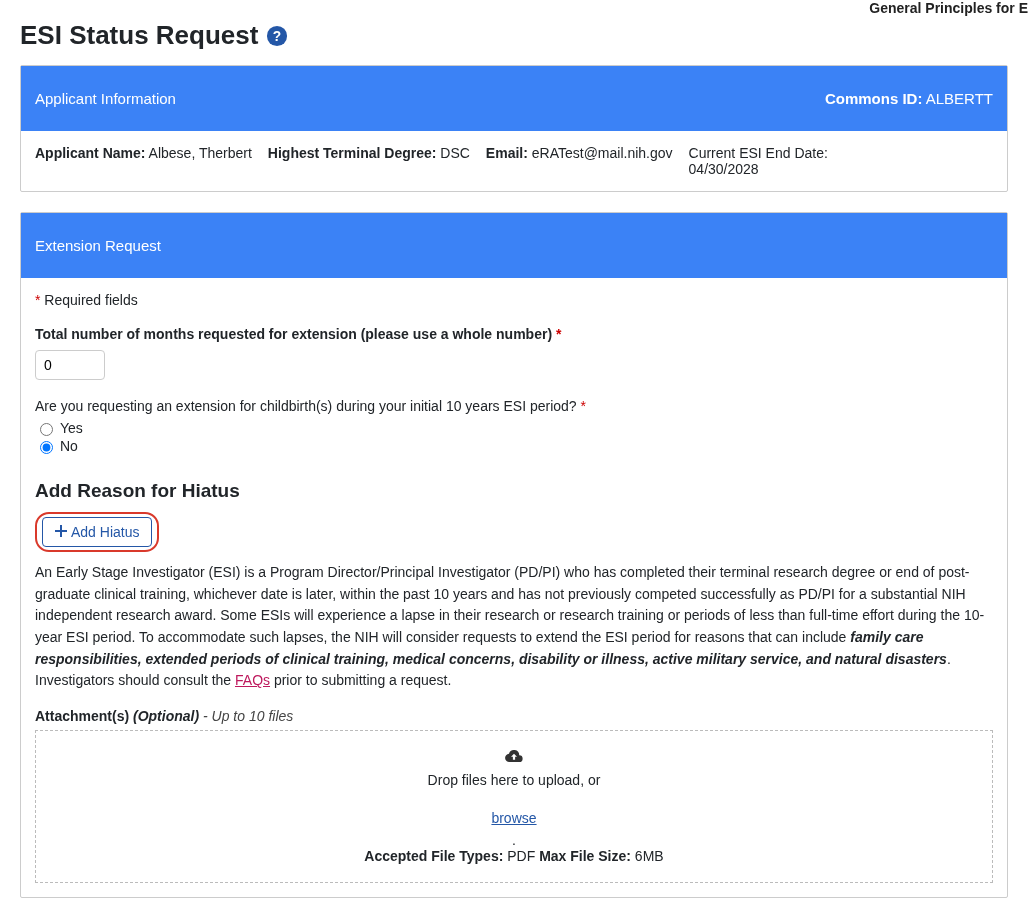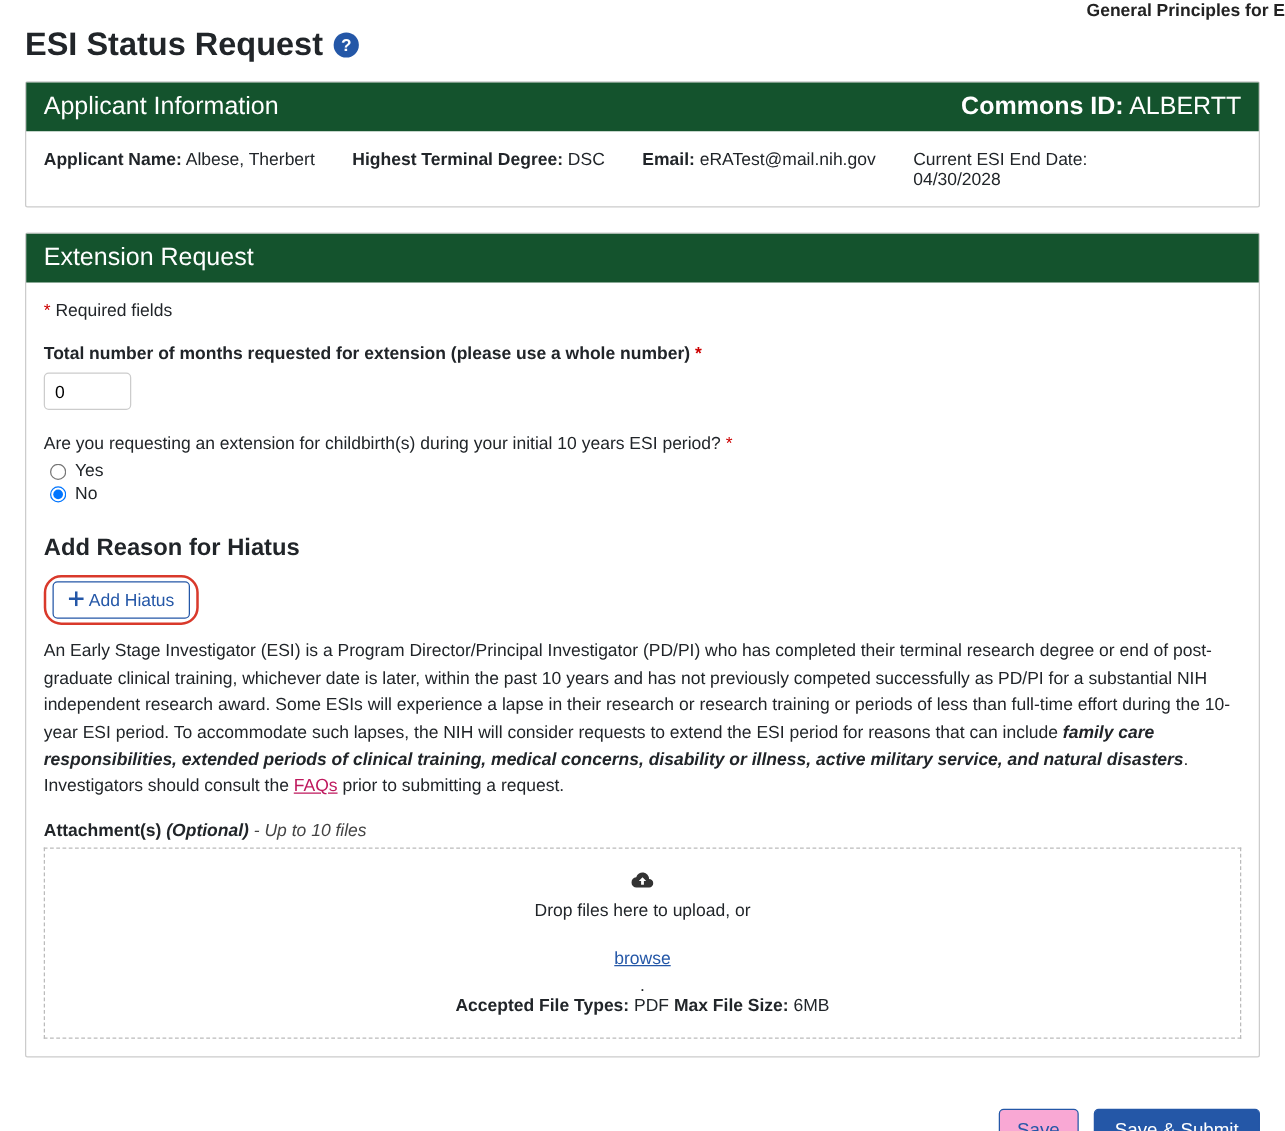--- a/index.html
+++ b/index.html
@@ -26,35 +26,35 @@
     display: inline-flex;
     align-items: center;
   }
   .help-icon svg { width: 22px; height: 22px; }
   .panel {
     border: 1px solid #ccc;
     border-radius: 2px;
     margin-bottom: 20px;
   }
   .panel-header {
-    background: #14532d;
+    background: #3b82f6;
     color: #fff;
-    padding: 8px 14px;
-    font-size: 20px;
+    padding: 24px 14px;
+    font-size: 15px;
     display: flex;
     justify-content: space-between;
     align-items: center;
   }
   .panel-body {
     padding: 14px;
   }
   .info-row {
     display: flex;
     flex-wrap: wrap;
-    gap: 30px;
+    gap: 16px;
   }
   .info-item { display:inline; }
   .info-item .lbl { font-weight: 700; }
   .info-item .val { font-weight: 400; }
   .info-col { min-width: 160px; }
   .required-star { color: #c00; }
   .field-label { font-weight: 700; margin: 18px 0 8px 0; }
   .num-input {
     width: 70px;
     padding: 6px 8px;

